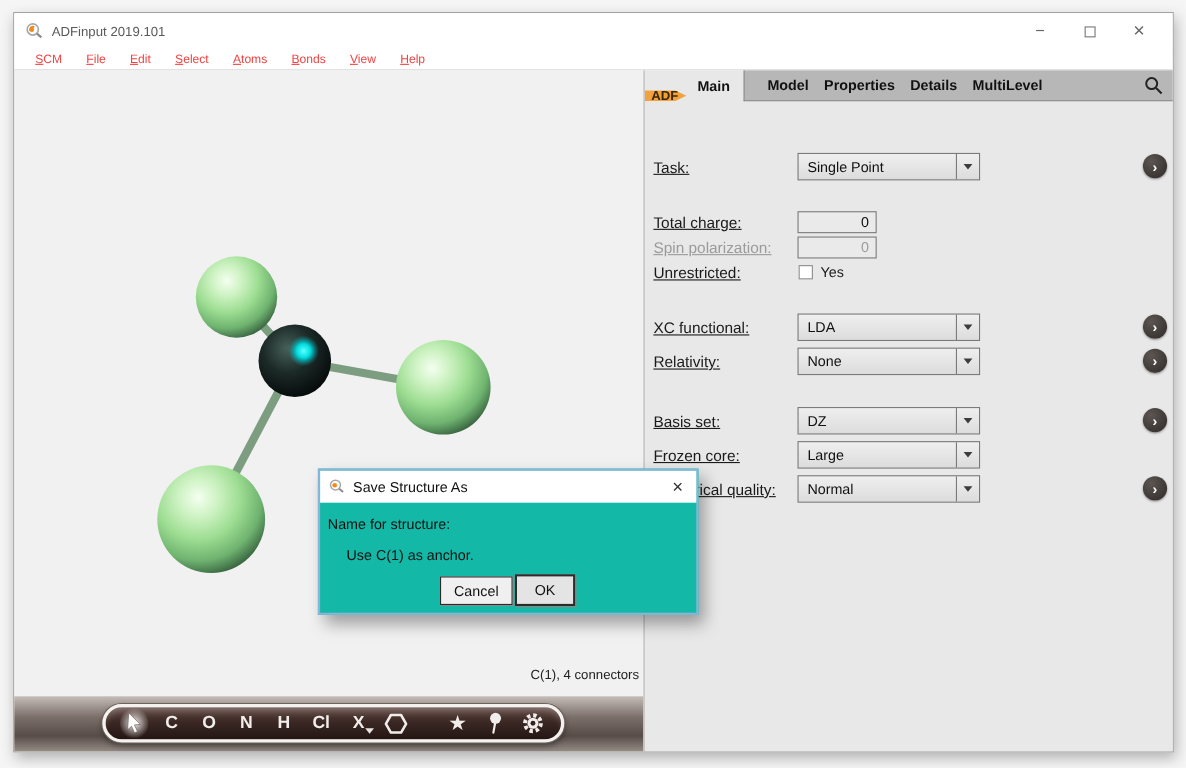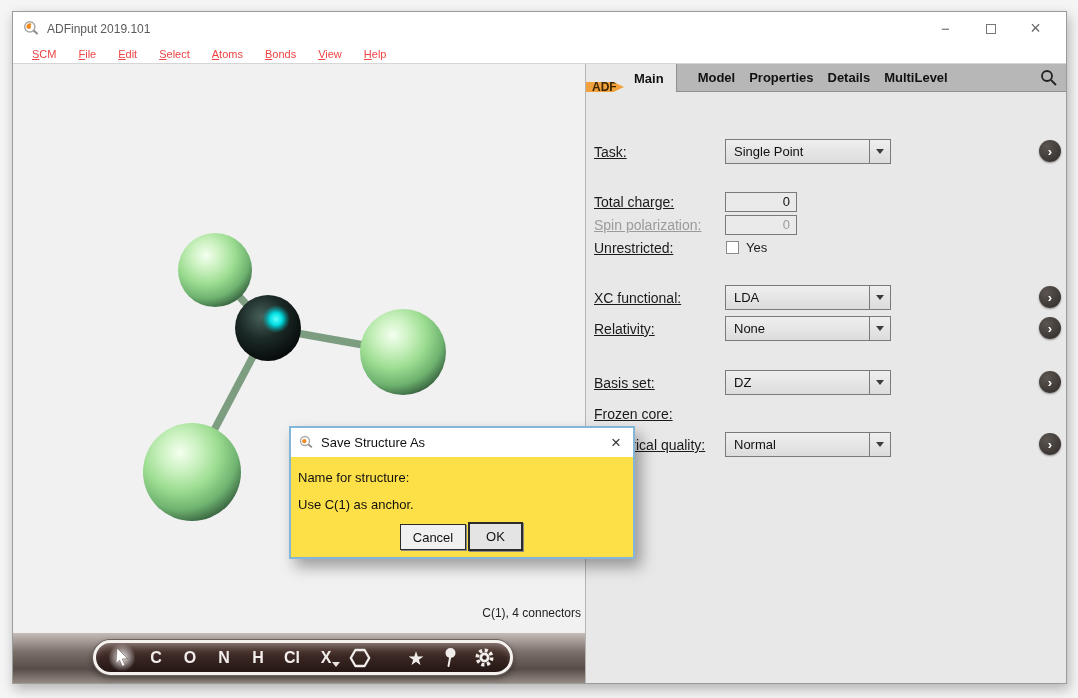--- a/index.html
+++ b/index.html
@@ -67,31 +67,31 @@
            font-size:13px; color:#111; text-align:right; padding-right:6px; line-height:18px; }
   .chev-btn { position:absolute; left:453px; width:22px; height:22px; border-radius:50%;
            background:radial-gradient(circle at 35% 30%, #5c5551, #3a3532 75%);
            color:#fff; font-size:13px; font-weight:bold; display:flex; align-items:center; justify-content:center;
            box-shadow:0 1px 2px rgba(0,0,0,.4); }
   .checkbox { position:absolute; left:140px; top:1px; width:13px; height:13px; background:#fff; border:1px solid #8a8a8a; }
   .cb-label { position:absolute; left:160px; font-size:13px; color:#1a1a1a; }
 
   
   .dialog { position:absolute; left:289px; top:426px; width:346px; height:133px; z-index:20;
-            border:2px solid #84b6d8; background:#fde047; box-shadow:6px 8px 14px rgba(0,0,0,.35); }
+            border:2px solid #84b6d8; background:#14b8a6; box-shadow:6px 8px 14px rgba(0,0,0,.35); }
   .dlg-titlebar { height:29px; background:#fff; display:flex; align-items:center; padding-left:8px; position:relative; }
   .dlg-title { font-size:13px; color:#111; margin-left:7px; }
   .dlg-close { position:absolute; right:6px; top:4px; width:22px; height:22px; display:flex; align-items:center; justify-content:center;
                font-size:17px; color:#333; }
   .dlg-row { position:absolute; left:7px; top:40px; width:100%; }
   .dlg-label { font-size:13px; color:#111; }
   .dlg-input { position:absolute; left:129px; top:-4px; width:209px; height:21px; background:#fff; border:1px solid #6e6e6e;
                font-size:13px; color:#111; padding:1px 3px 0 4px; white-space:nowrap; overflow:hidden; }
   .caret-bar { display:inline-block; width:2px; height:13px; background:#000; vertical-align:-2px; }
-  .dlg-note { position:absolute; left:7px; top:69px; font-size:13px; color:#111; }
+  .dlg-note { position:absolute; left:24px; top:69px; font-size:13px; color:#111; }
   .dlg-btn { position:absolute; top:96px; height:26px; background:#f0f0f0; border:1px solid #2b2b2b;
              font-size:13px; color:#111; display:flex; align-items:center; justify-content:center;
              box-shadow:1px 1px 0 #8a8a8a; }
   .btn-cancel { left:109px; width:66px; }
   .btn-ok { left:177px; width:55px; top:94px; height:29px; border-width:2px; background:#e4e4e4; }
 </style>
 </head>
 <body>
 
 <div class="window">
@@ -284,20 +284,26 @@
               <i></i>
             </span>
         </div>
         <div class="chev-btn" style="top:1px;">
             <span>›</span>
           </div>
       </div>
 
       <div class="row" style="top:337px; height:25px;">
         <span class="row-label" style="top:5px;">Frozen core:</span>
+        <div class="combo">
+          <span class="combo-text">Large</span>
+          <span class="combo-arrow">
+              <i></i>
+            </span>
+        </div>
       </div>
 
       <div class="row" style="top:368px; height:25px;">
         <span class="row-label" style="top:5px;">Numerical quality:</span>
         <div class="combo">
           <span class="combo-text">Normal</span>
           <span class="combo-arrow">
               <i></i>
             </span>
         </div>

